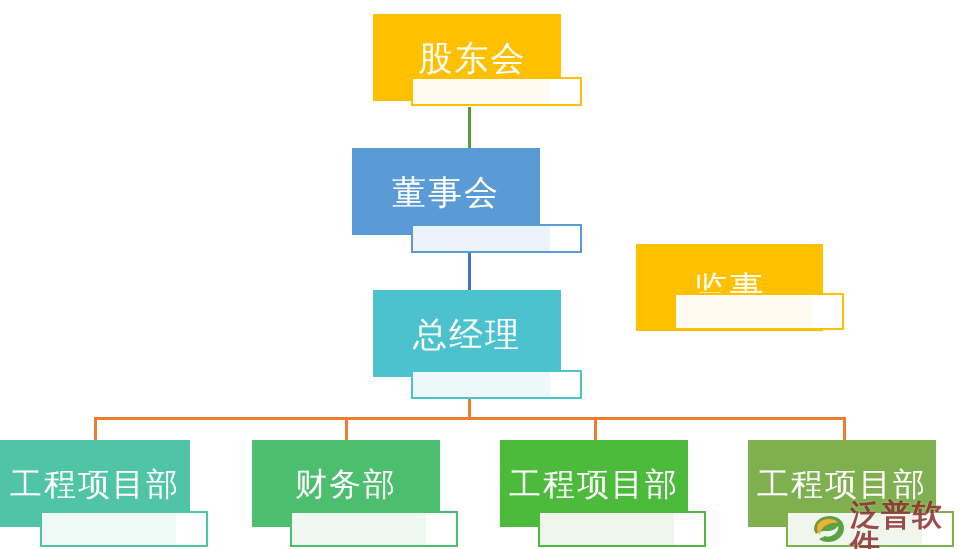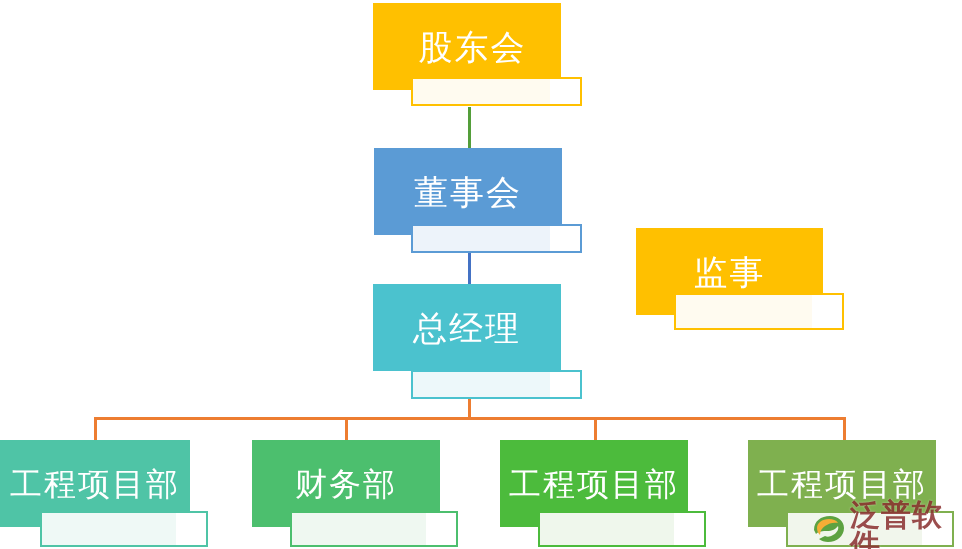--- a/index.html
+++ b/index.html
@@ -100,45 +100,45 @@
       <div class="conn conn-v" style="background: rgb(68, 114, 196); left: 468px; top: 252px; height: 45px;"></div>
       <div class="conn conn-v" style="background: rgb(237, 125, 49); left: 468px; top: 398px; height: 21px;"></div>
       <div class="conn conn-h" style="background: rgb(237, 125, 49); left: 94px; top: 417px; width: 752px;"></div>
       <div class="conn conn-v" style="background: rgb(237, 125, 49); left: 94px; top: 417px; height: 24px;"></div>
       <div class="conn conn-v" style="background: rgb(237, 125, 49); left: 345px; top: 417px; height: 24px;"></div>
       <div class="conn conn-v" style="background: rgb(237, 125, 49); left: 594px; top: 417px; height: 24px;"></div>
       <div class="conn conn-v" style="background: rgb(237, 125, 49); left: 843px; top: 417px; height: 24px;"></div>
     </div>
   <div id="nodes-layer">
       <div class="node" style="left: 0px; top: 0px;">
-        <div class="node-main" style="left: 373px; top: 3px; width: 188px; height: 87px; background: rgb(255, 192, 0); font-size: 34px; padding-left: 11px;">
+        <div class="node-main" style="left: 373px; top: 14px; width: 188px; height: 87px; background: rgb(255, 192, 0); font-size: 34px; padding-left: 11px;">
           <span>股东会</span>
         </div>
         <div class="node-sub" style="left: 411px; top: 77px; width: 171px; height: 29px; border-color: rgb(255, 192, 0);">
           <div class="node-sub-fill" style="background: rgb(255, 251, 240);"></div>
         </div>
       </div>
       <div class="node" style="left: 0px; top: 0px;">
-        <div class="node-main" style="left: 374px; top: 148px; width: 188px; height: 87px; background: rgb(91, 155, 213); font-size: 34px;">
+        <div class="node-main" style="left: 352px; top: 148px; width: 188px; height: 87px; background: rgb(91, 155, 213); font-size: 34px;">
           <span>董事会</span>
         </div>
         <div class="node-sub" style="left: 411px; top: 224px; width: 171px; height: 29px; border-color: rgb(91, 155, 213);">
           <div class="node-sub-fill" style="background: rgb(237, 243, 250);"></div>
         </div>
       </div>
       <div class="node" style="left: 0px; top: 0px;">
-        <div class="node-main" style="left: 636px; top: 228px; width: 187px; height: 87px; background: rgb(255, 192, 0); font-size: 34px;">
+        <div class="node-main" style="left: 636px; top: 244px; width: 187px; height: 87px; background: rgb(255, 192, 0); font-size: 34px;">
           <span>监事</span>
         </div>
         <div class="node-sub" style="left: 674px; top: 293px; width: 170px; height: 37px; border-color: rgb(255, 192, 0);">
           <div class="node-sub-fill" style="background: rgb(255, 251, 240);"></div>
         </div>
       </div>
       <div class="node" style="left: 0px; top: 0px;">
-        <div class="node-main" style="left: 373px; top: 284px; width: 188px; height: 87px; background: rgb(75, 194, 206); font-size: 34px;">
+        <div class="node-main" style="left: 373px; top: 290px; width: 188px; height: 87px; background: rgb(75, 194, 206); font-size: 34px;">
           <span>总经理</span>
         </div>
         <div class="node-sub" style="left: 411px; top: 370px; width: 171px; height: 29px; border-color: rgb(75, 194, 206);">
           <div class="node-sub-fill" style="background: rgb(237, 248, 250);"></div>
         </div>
       </div>
       <div class="node" style="left: 0px; top: 0px;">
         <div class="node-main" style="left: 0px; top: 440px; width: 190px; height: 87px; background: rgb(79, 196, 166); font-size: 32px;">
           <span>工程项目部</span>
         </div>

